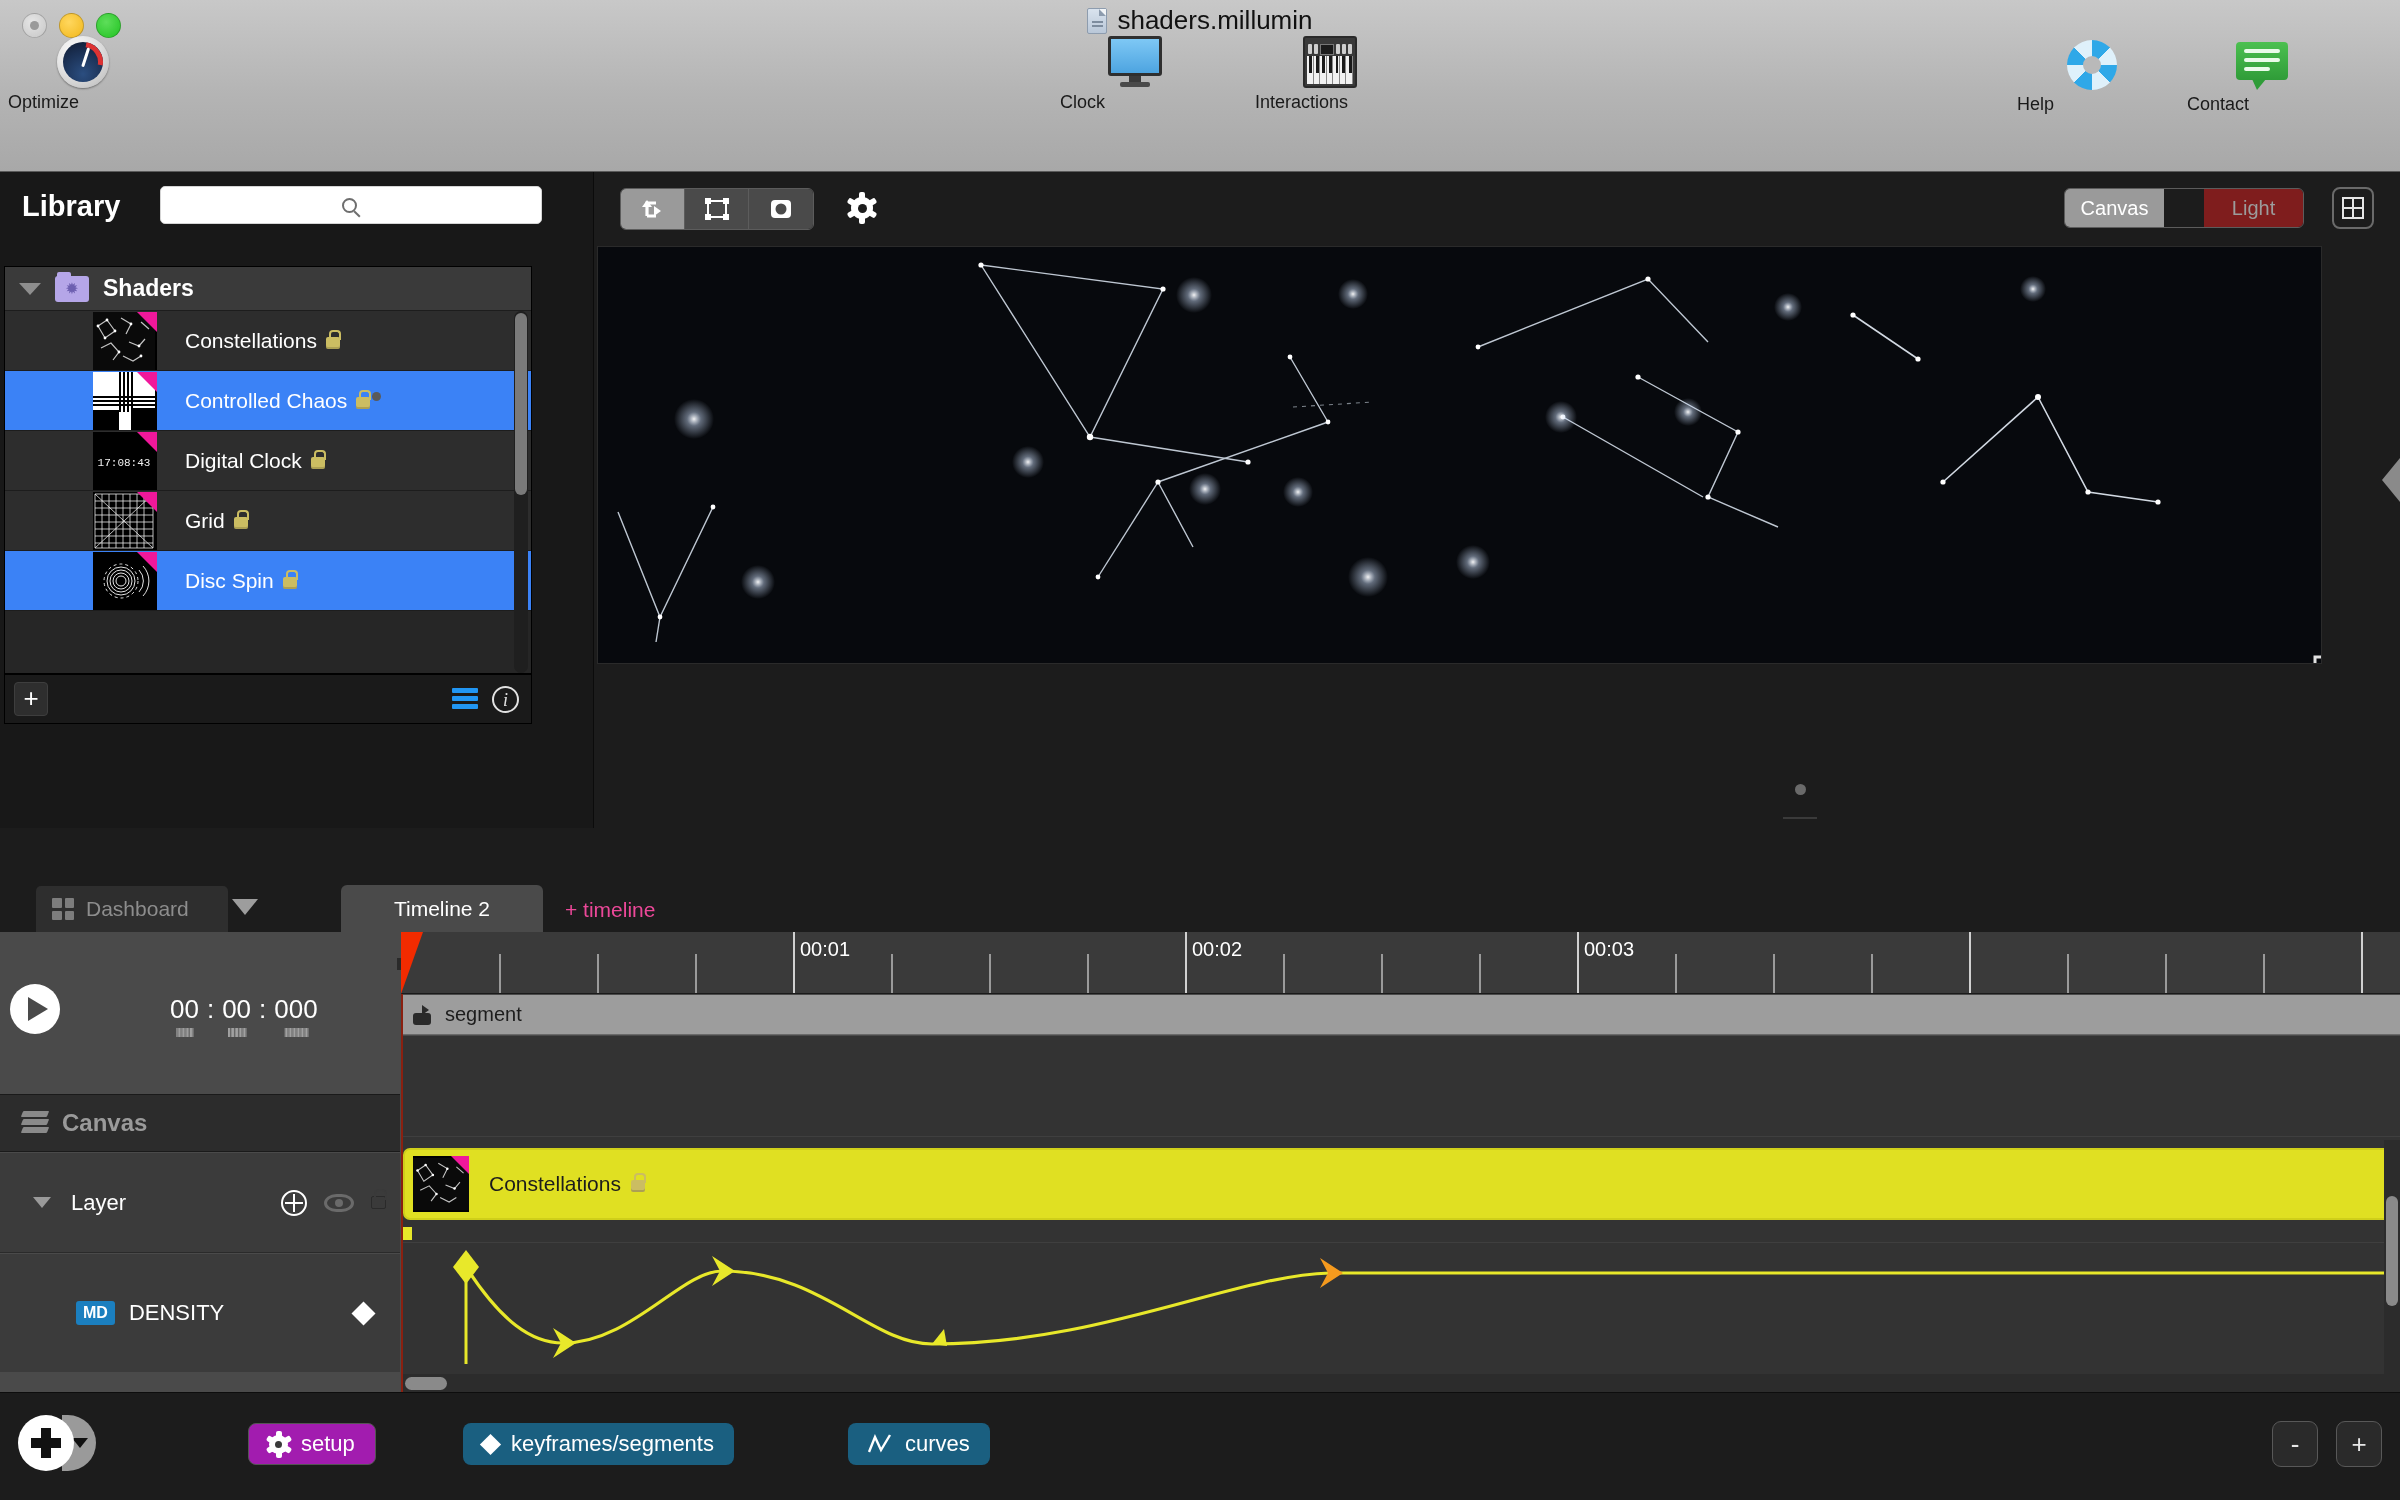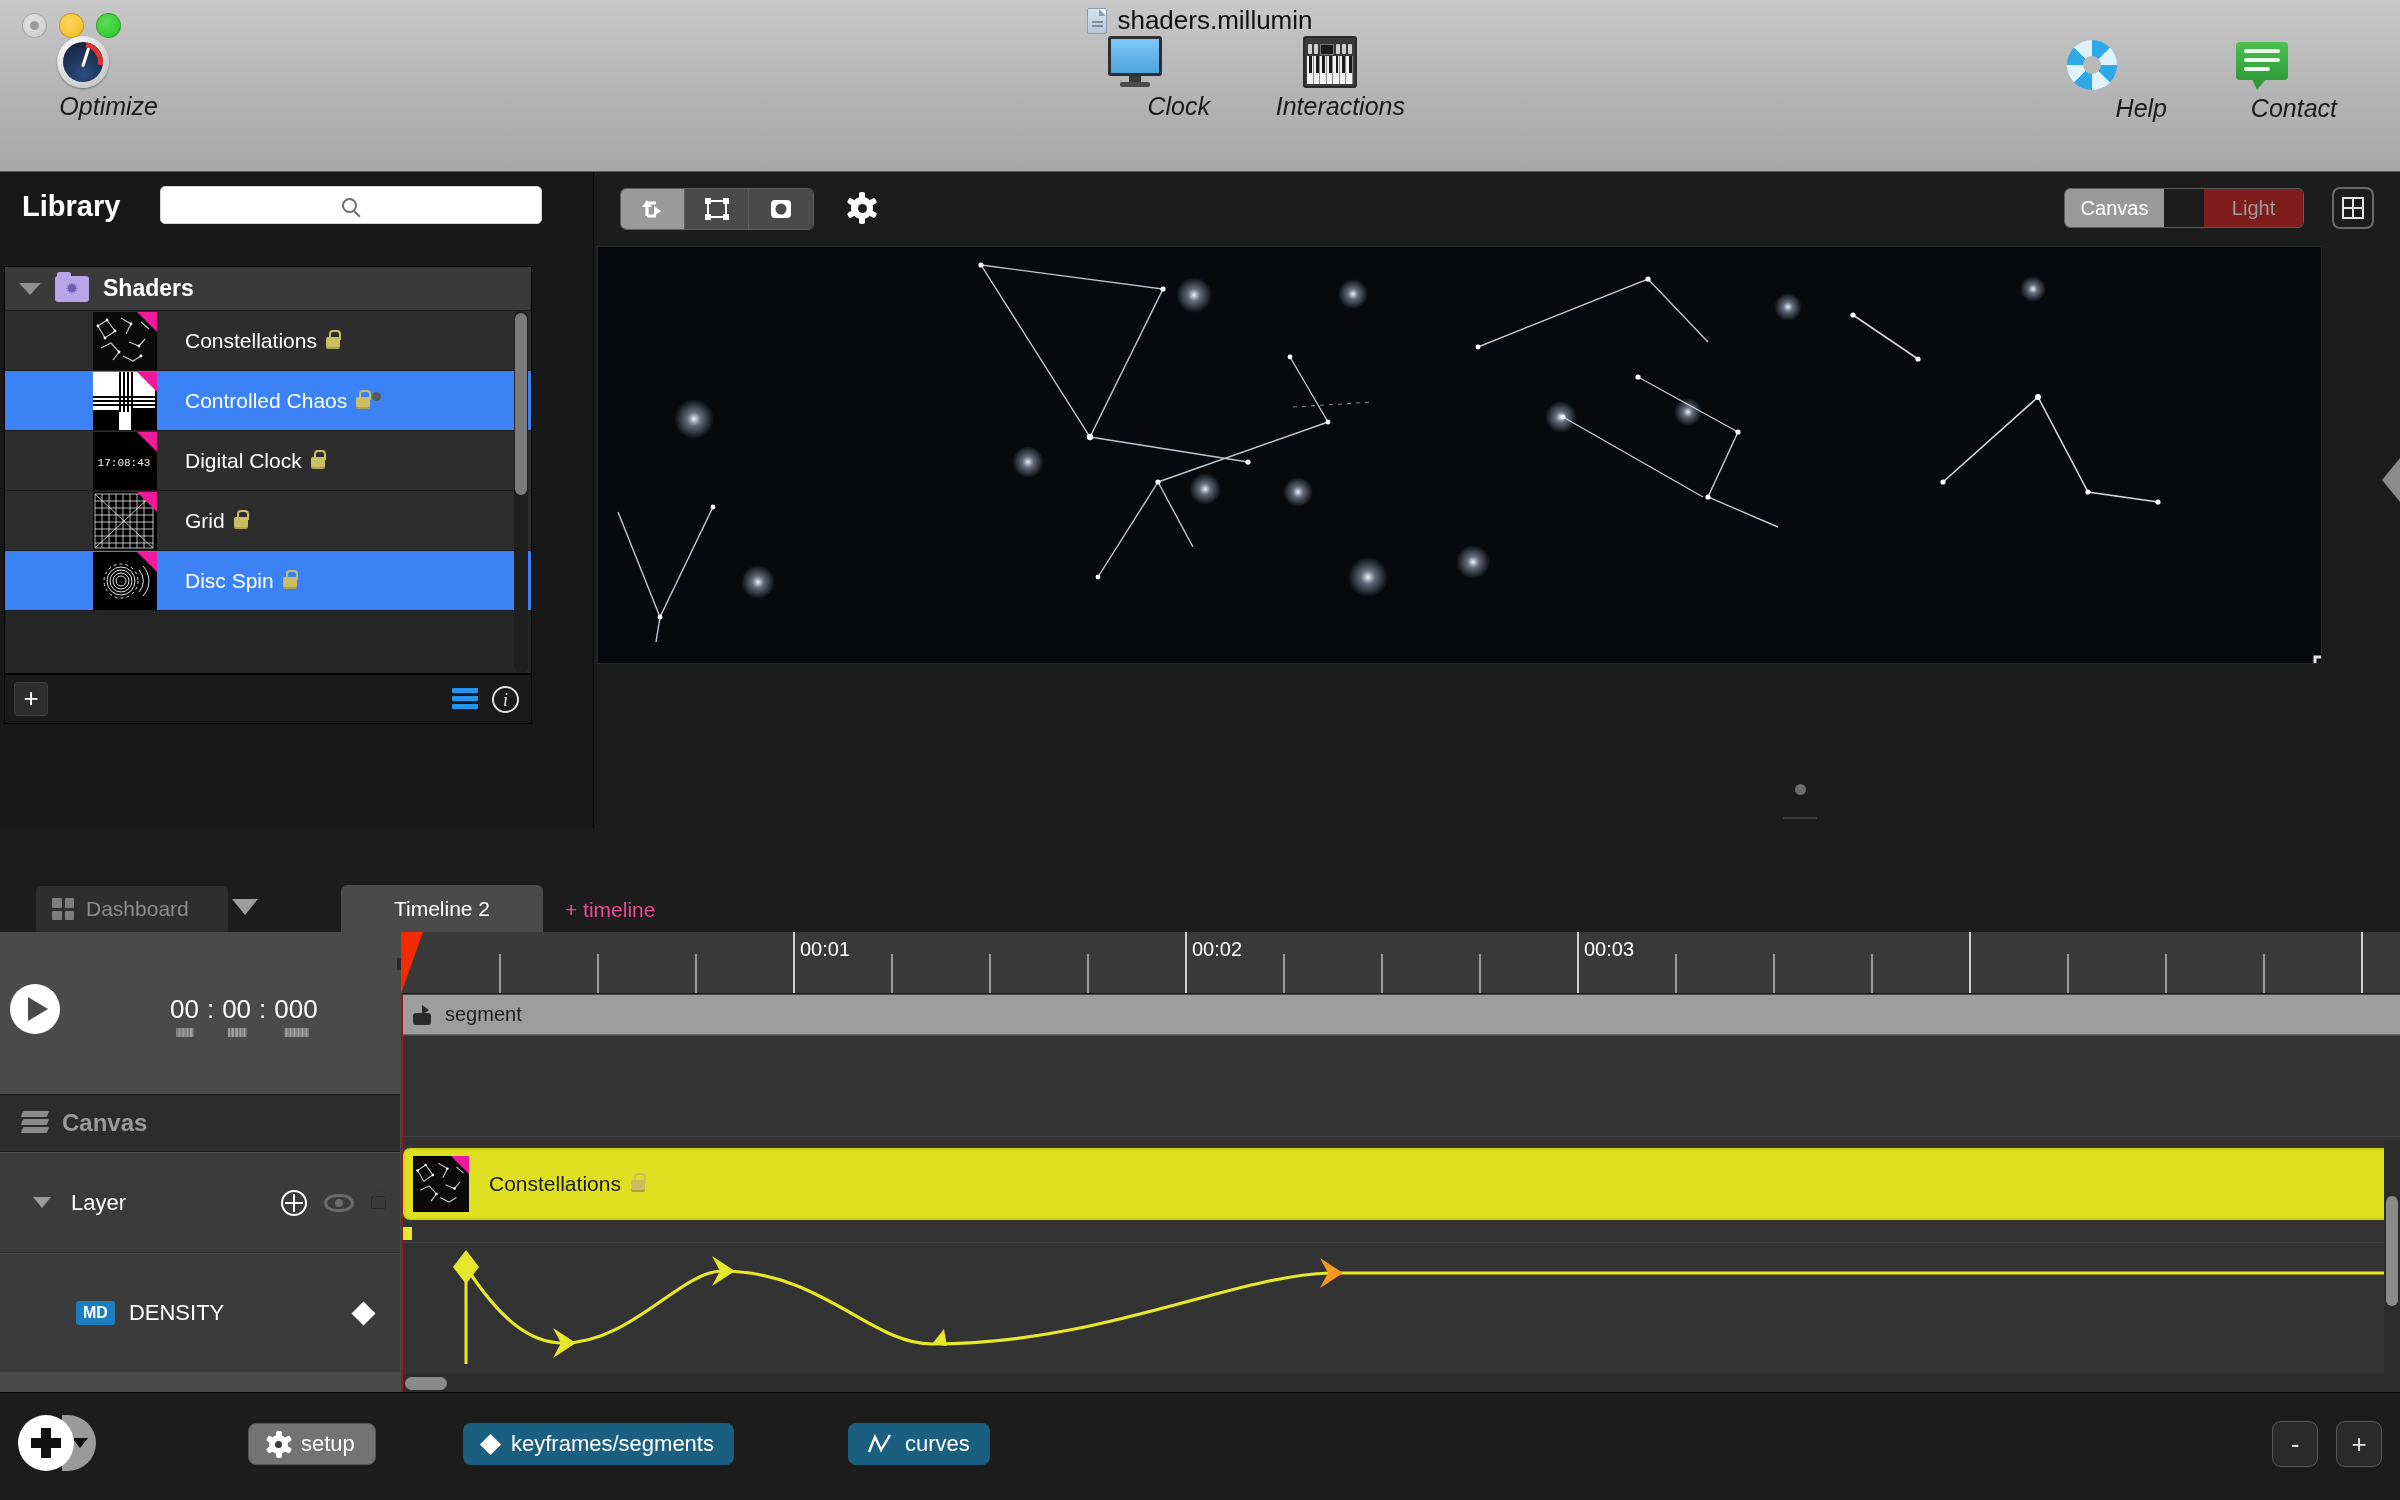--- a/index.html
+++ b/index.html
@@ -38,22 +38,22 @@
   .doc-file-icon::before {
     content:""; position:absolute; right:0; top:0; border-width:0 7px 7px 0;
     border-style:solid; border-color:#8d9cae #f2f5f8;
   }
   .doc-file-icon::after {
     content:""; position:absolute; left:4px; top:12px; width:11px; height:2px;
     background:#7d8c9e; box-shadow: 0 4px 0 #7d8c9e;
   }
 
   .tb-item {
-    position: absolute; text-align: right; width: 150px;
-    font-size: 25px; color: #1a1a1a; cursor: default; font-style: italic;
+    position: absolute; text-align: left; width: 150px;
+    font-size: 18px; color: #1a1a1a; cursor: default;
   }
   .tb-item .lbl { display:block; margin-top: 4px; }
   .tb-ico { height: 56px; display:flex; align-items:flex-end; justify-content:center; }
 
   
   .ico-gauge {
     width: 52px; height: 52px; border-radius: 50%;
     background: radial-gradient(circle at 35% 30%, #fdfdfd 0%, #e2e2e2 45%, #b6b6b6 100%);
     display:flex; align-items:center; justify-content:center; position:relative;
     box-shadow: 0 1px 2px rgba(0,0,0,.4);
@@ -543,21 +543,21 @@
   }
   .big-plus-caret i {
     width:0;height:0;border-left:8px solid transparent;border-right:8px solid transparent;
     border-top:10px solid #111;
   }
   .pill {
     position:absolute; top: 30px; height: 42px; border-radius:8px;
     display:flex; align-items:center; gap: 13px; padding: 0 20px;
     font-size: 22px; color:#fff;
   }
-  .pill-setup { left: 248px; background:#737373; border:1px solid #555; }
+  .pill-setup { left: 248px; background:#a21caf; border:1px solid #555; }
   .pill-kf { left: 463px; background:#1a5f80; }
   .pill-cv { left: 848px; background:#1a5f80; }
   .sm-gear {
     width:19px;height:19px;border-radius:50%;background:#fff;position:relative;
   }
   .sm-gear::before {
     content:""; position:absolute; left:50%;top:50%;width:7px;height:7px;margin:-3.5px 0 0 -3.5px;
     background:#3a3a3a;border-radius:50%;z-index:2;
   }
   .sm-gear i { position:absolute; left:6.5px; top:-4px; width:6px;height:27px;background:#fff;border-radius:2px;}

